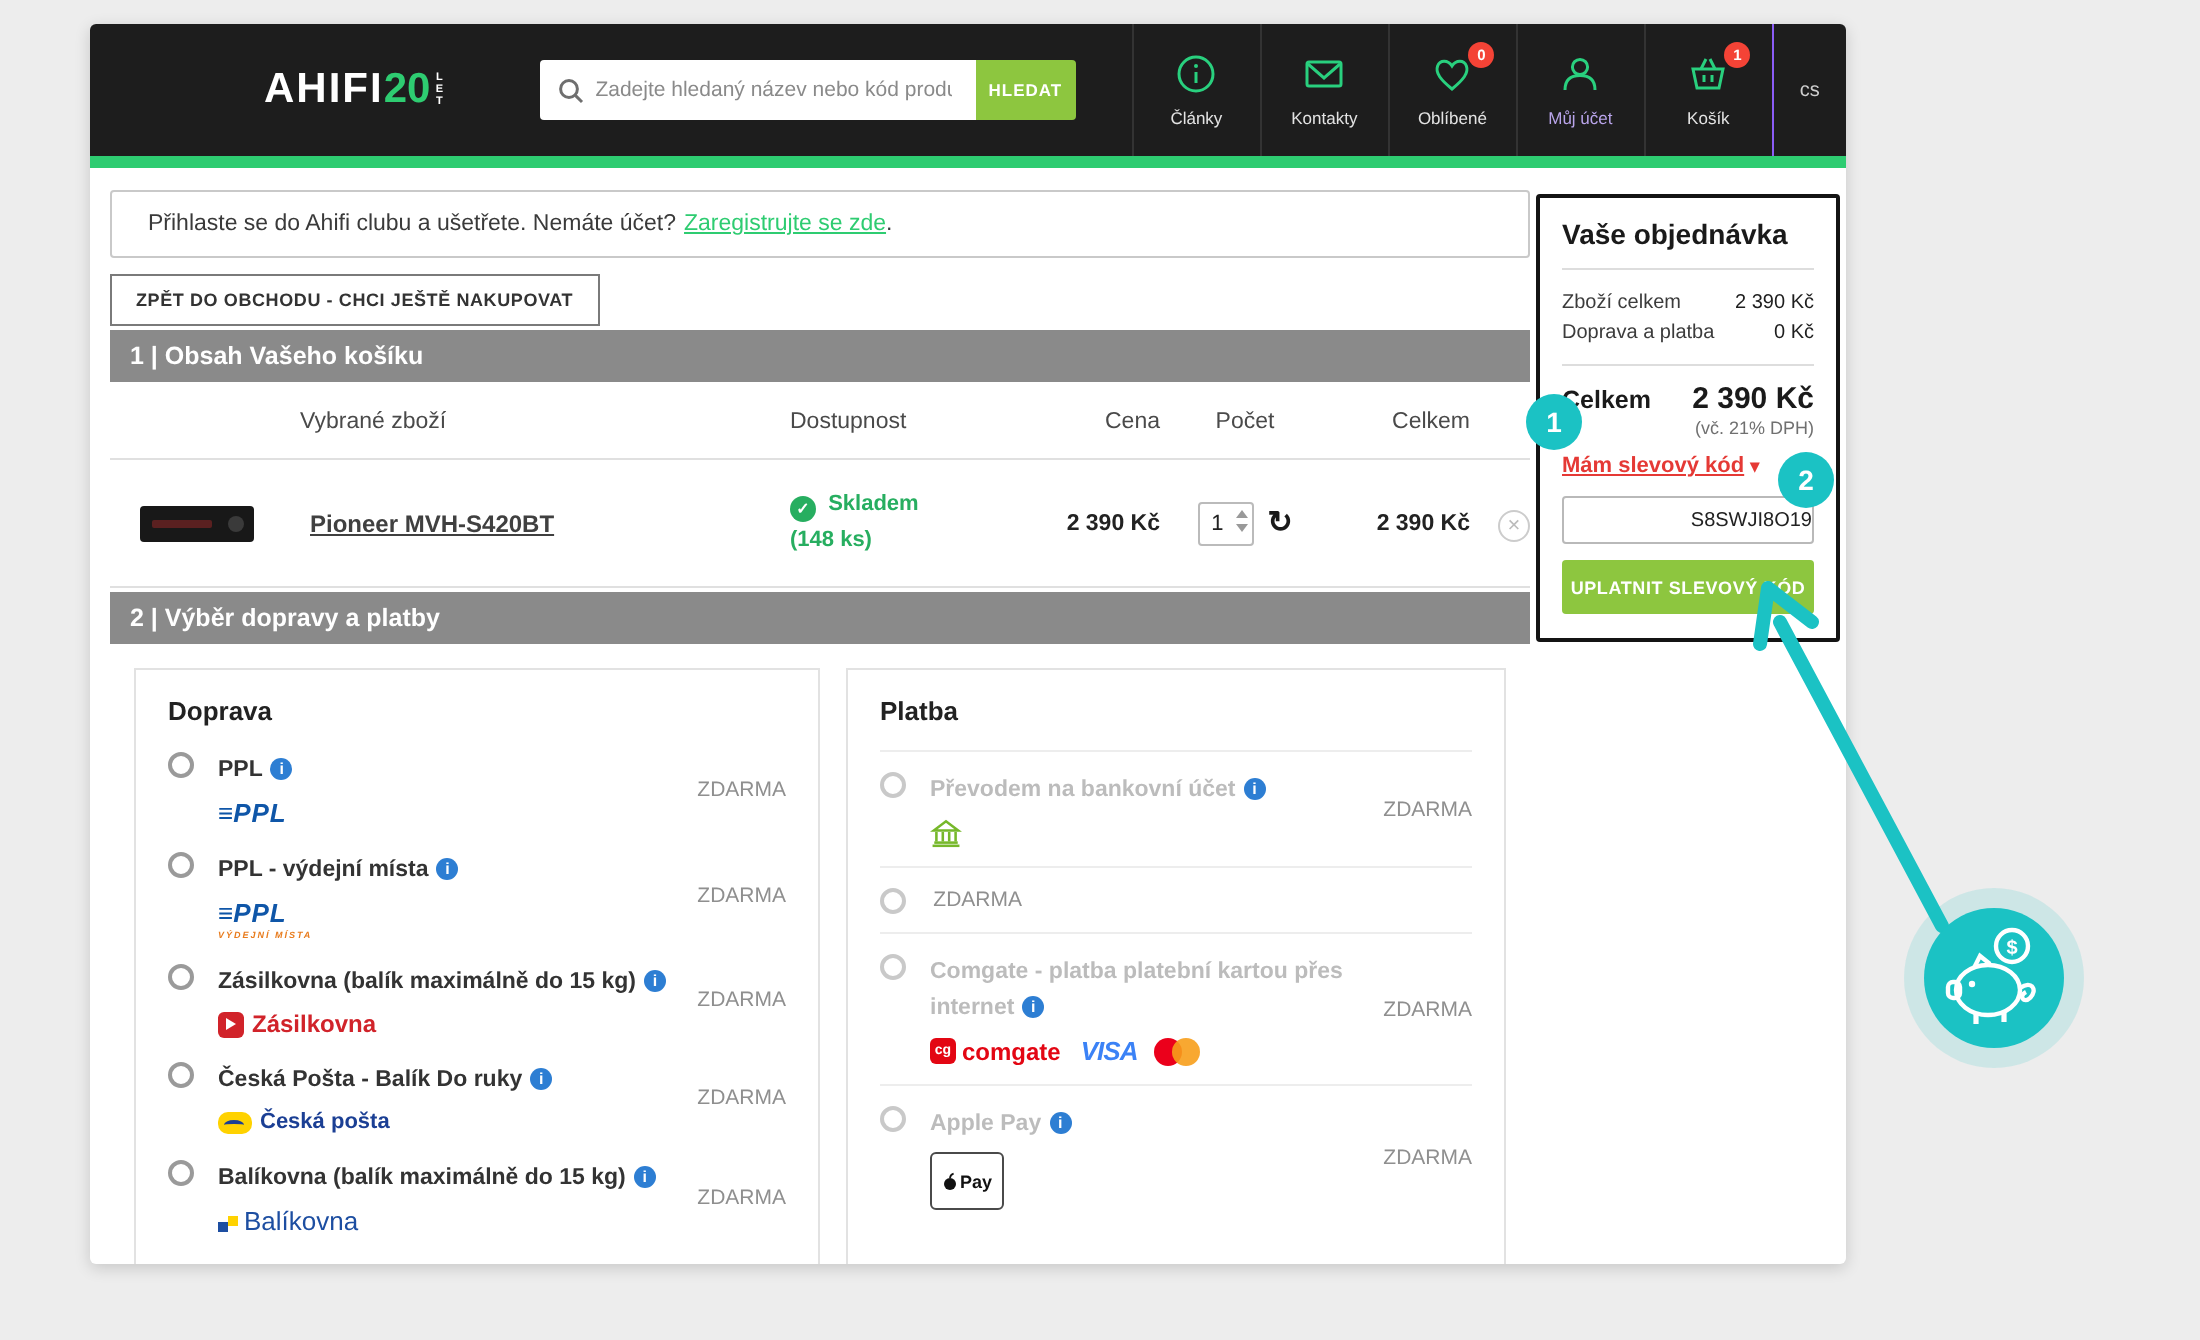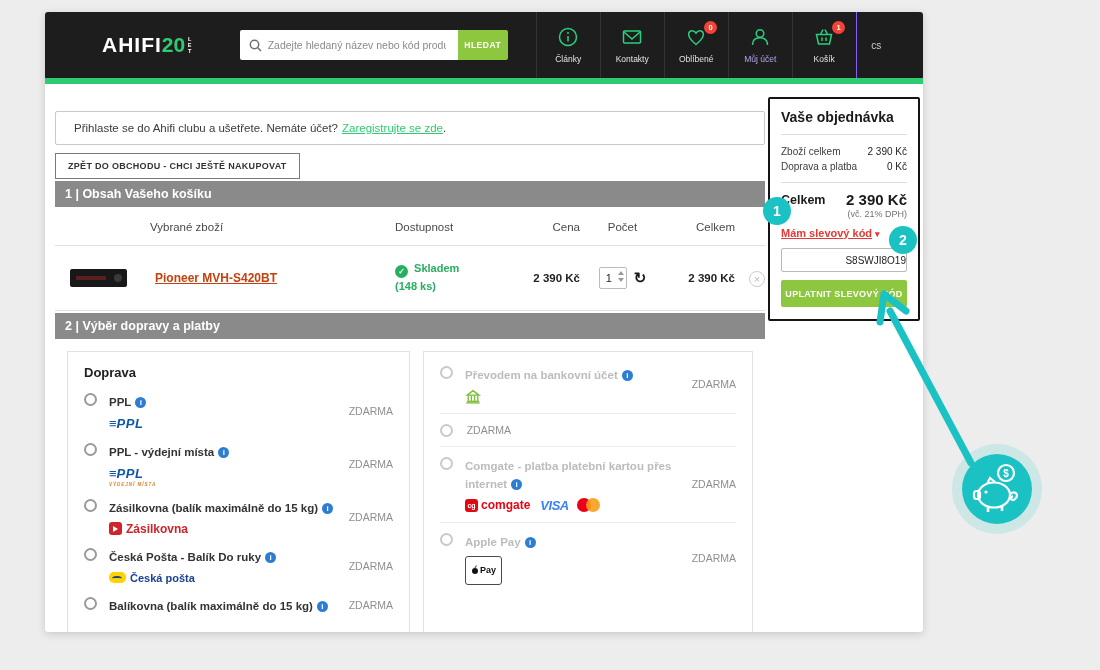--- a/index.html
+++ b/index.html
@@ -6,21 +6,21 @@
   html,body { width:1100px; height:670px; }
   body { background:#ededed; font-family:"Liberation Sans", sans-serif; position:relative; overflow:hidden; }
 
   
   .card { position:absolute; left:45px; top:12px; width:878px; height:620px; background:#fff;
           border-radius:3px; box-shadow:0 2px 8px rgba(0,0,0,.16); overflow:hidden; z-index:1; }
 
   
   .site-header { height:66px; background:#1d1d1d; display:flex; align-items:center; }
   .header-greenbar { height:6px; background:#2ecc71; }
-  .logo { margin-left:57px; display:flex; align-items:center; white-space:nowrap; cursor:pointer; }
+  .logo { margin-left:87px; display:flex; align-items:center; white-space:nowrap; cursor:pointer; }
   .logo .p1 { color:#fff; font-weight:bold; font-size:21px; letter-spacing:1px; }
   .logo .p2 { color:#2ecc71; font-weight:bold; font-size:21px; }
   .logo .p3 { color:#fff; font-size:5.5px; font-weight:bold; writing-mode:vertical-lr; text-orientation:upright;
               letter-spacing:0; margin-left:1px; line-height:1; }
   .searchbox { display:flex; margin-left:48px; height:30px; }
   .searchbox .inputwrap { background:#fff; width:218px; height:30px; display:flex; align-items:center; border-radius:2px 0 0 2px; }
   .searchbox input { border:none; outline:none; width:178px; font-size:10.5px; color:#333; font-family:inherit; }
   .searchbox input::placeholder { color:#8a8a8a; }
   .search-glyph { margin:0 6px 0 9px; }
   .btn-hledat { background:#8dc63f; color:#fff; border:none; font-weight:bold; font-size:8.5px; width:50px;
@@ -30,40 +30,40 @@
                align-items:center; justify-content:center; cursor:pointer; position:relative; }
   .hnav-item .ic { position:relative; height:24px; }
   .hnav-item .lbl { color:#e3e3e3; font-size:8.5px; margin-top:4px; }
   .hnav-item.visited .lbl { color:#b9a4ea; }
   .badge { position:absolute; top:-5px; right:-10px; background:#f44336; color:#fff; font-size:7.5px;
            min-width:13px; height:13px; border-radius:50%; line-height:13px; text-align:center; font-weight:bold; }
   .lang { border-left:1px solid #8b5cf6; height:66px; width:40px; display:flex; align-items:center;
           justify-content:center; color:#cfcfcf; font-size:10px; cursor:pointer; }
 
   
-  .main { position:absolute; left:10px; top:99px; width:710px; }
+  .main { position:absolute; left:10px; top:83px; width:710px; }
   .login-bar { border:1px solid #c9c9c9; border-radius:2px; height:34px; display:flex; align-items:center;
                padding-left:18px; font-size:11.5px; color:#3a3a3a; }
   .login-bar a { color:#2ecc71; text-decoration:underline; margin-left:4px; cursor:pointer; }
   .btn-back { display:inline-block; margin-top:8px; border:1px solid #7a7a7a; background:#fff; color:#333;
               font-weight:bold; font-size:9px; padding:7px 12px; letter-spacing:.3px; cursor:pointer; font-family:inherit; }
   .section-bar { margin-top:2px; background:#8a8a8a; color:#fff; font-weight:bold; font-size:12.5px;
                  height:26px; line-height:26px; padding-left:10px; }
 
   
   .cart-head { display:flex; font-size:11.5px; color:#4a4a4a; padding:14px 0 12px 0; }
   .c1{width:340px; padding-left:95px;} .c2{width:110px;} .c3{width:75px; text-align:right;}
   .c4{width:85px; text-align:center;} .c5{width:70px; text-align:right;} .c6{width:30px;}
   .cart-row { display:flex; align-items:center; border-top:1px solid #e0e0e0; border-bottom:1px solid #e0e0e0;
               padding:14px 0; }
   .cell-prod { width:340px; display:flex; align-items:center; padding-left:15px; }
   .thumb { width:57px; height:18px; background:#181818; border-radius:2px; position:relative; flex:none; }
   .thumb:before { content:""; position:absolute; left:6px; top:7px; width:30px; height:4px; background:#5a2020; border-radius:1px; }
   .thumb:after { content:""; position:absolute; right:5px; top:5px; width:8px; height:8px; border-radius:50%; background:#3a3a3a; }
-  .prod-name { margin-left:28px; color:#c2410c; font-size:12px; font-weight:bold; text-decoration:underline; cursor:pointer; }
+  .prod-name { margin-left:28px; color:#404040; font-size:12px; font-weight:bold; text-decoration:underline; cursor:pointer; }
   .cell-avail { width:110px; font-size:11px; color:#27ae60; font-weight:bold; line-height:1.6; }
   .okdot { display:inline-block; width:13px; height:13px; background:#27ae60; border-radius:50%; color:#fff;
            font-size:8px; line-height:13px; text-align:center; font-weight:bold; vertical-align:-2px; margin-right:3px; }
   .cell-price { width:75px; text-align:right; font-size:11.5px; font-weight:bold; color:#222; }
   .cell-qty { width:85px; display:flex; align-items:center; justify-content:center; gap:7px; }
   .qtybox { width:28px; height:22px; border:1px solid #bbb; border-radius:2px; display:flex; align-items:center; position:relative; }
   .qtybox input { width:18px; border:none; outline:none; text-align:center; font-size:11px; color:#222; font-family:inherit; }
   .spin { position:absolute; right:2px; top:3px; display:flex; flex-direction:column; gap:3px; }
   .spin i { width:0; height:0; border-left:3px solid transparent; border-right:3px solid transparent; display:block; }
   .spin .up { border-bottom:4px solid #999; } .spin .dn { border-top:4px solid #999; }
@@ -329,27 +329,33 @@
                 <span class="cp-text">Česká pošta</span>
               </div>
           </div>
           <span class="zdarma">ZDARMA</span>
         </div>
 
         <div class="opt">
           <span class="radio"></span>
           <div class="opt-main">
             <span class="opt-label">Balíkovna (balík maximálně do 15 kg)</span><i class="info-i">i</i>
+            <div class="opt-logo">
+                <span class="bal-sq b1"></span>
+                <span class="bal-sq b2"></span>
+                <span class="bal-text">Balíkovna</span>
+              </div>
           </div>
           <span class="zdarma">ZDARMA</span>
         </div>
 
       </div>
 
       <div class="panel pay">
+        <div class="panel-title">Platba</div>
 
         <div class="opt">
           <span class="radio"></span>
           <div class="opt-main">
             <span class="opt-label">Převodem na bankovní účet</span><i class="info-i">i</i>
             <div class="opt-logo">
               <svg width="16" height="15" viewBox="0 0 15 14" fill="none" stroke="#76b82a" stroke-width="1.2">
                   <path d="M1.8 5.8 L7.5 1.5 L13.2 5.8 Z"></path>
                   <path d="M3 6.5 v4.5 M6 6.5 v4.5 M9 6.5 v4.5 M12 6.5 v4.5"></path>
                   <path d="M2 11.5 h11"></path>

